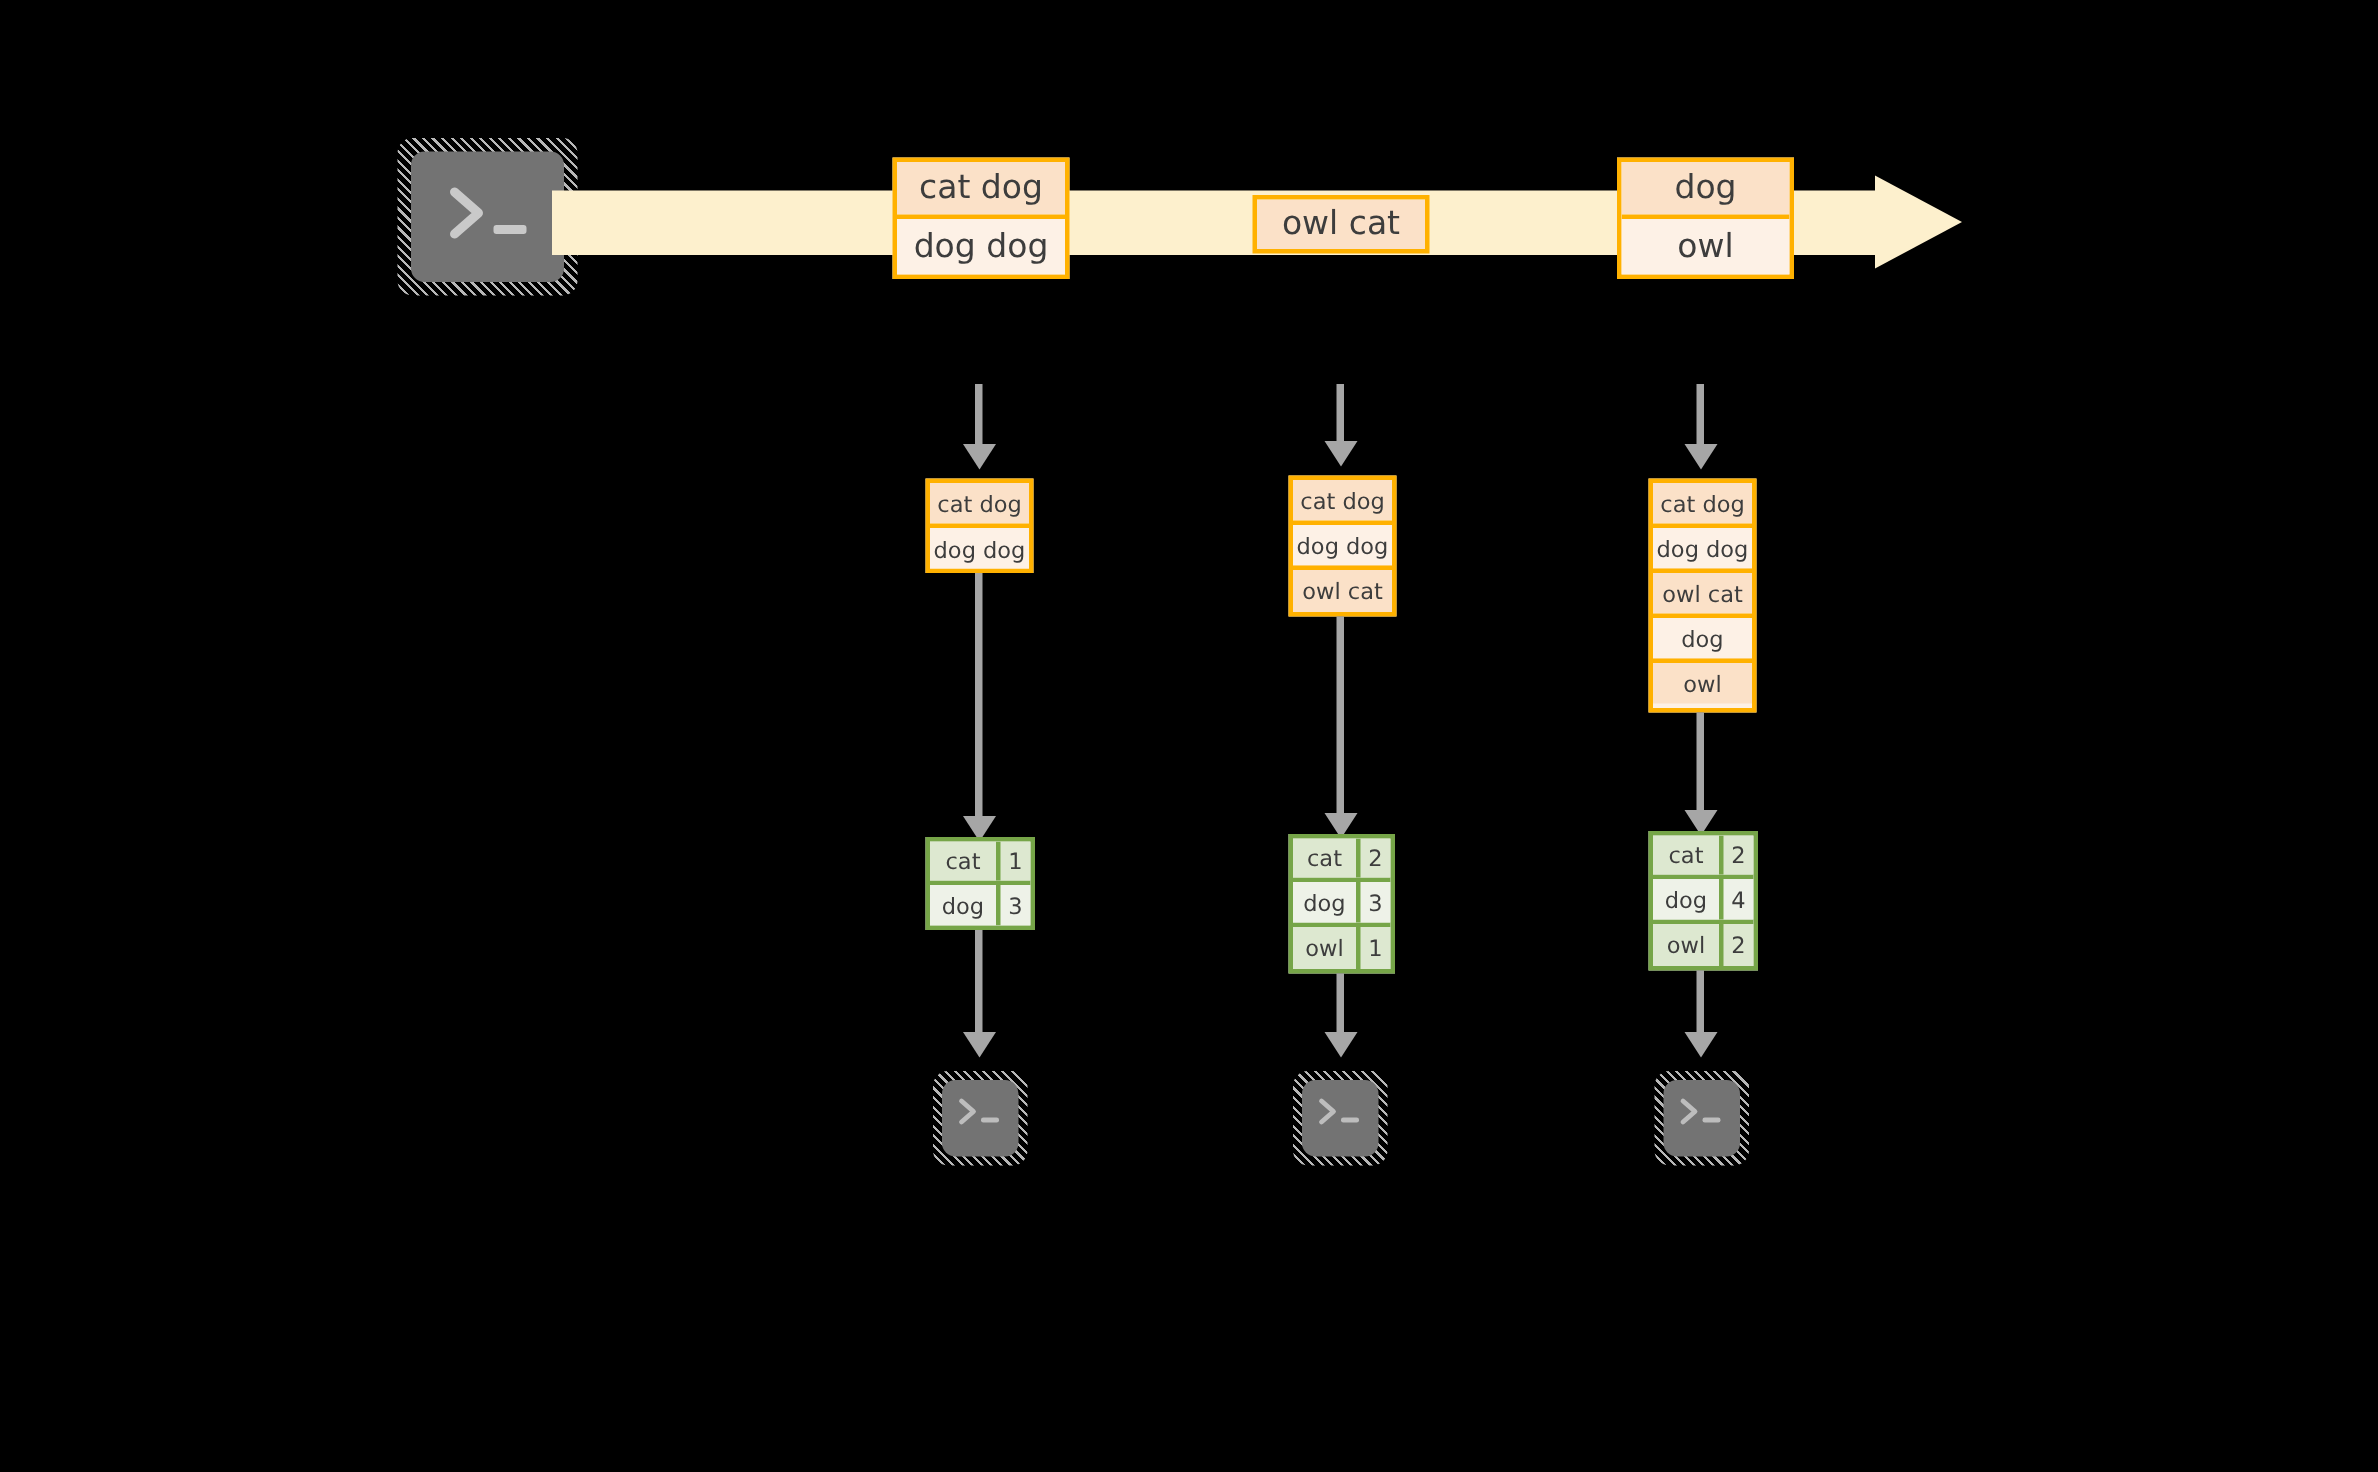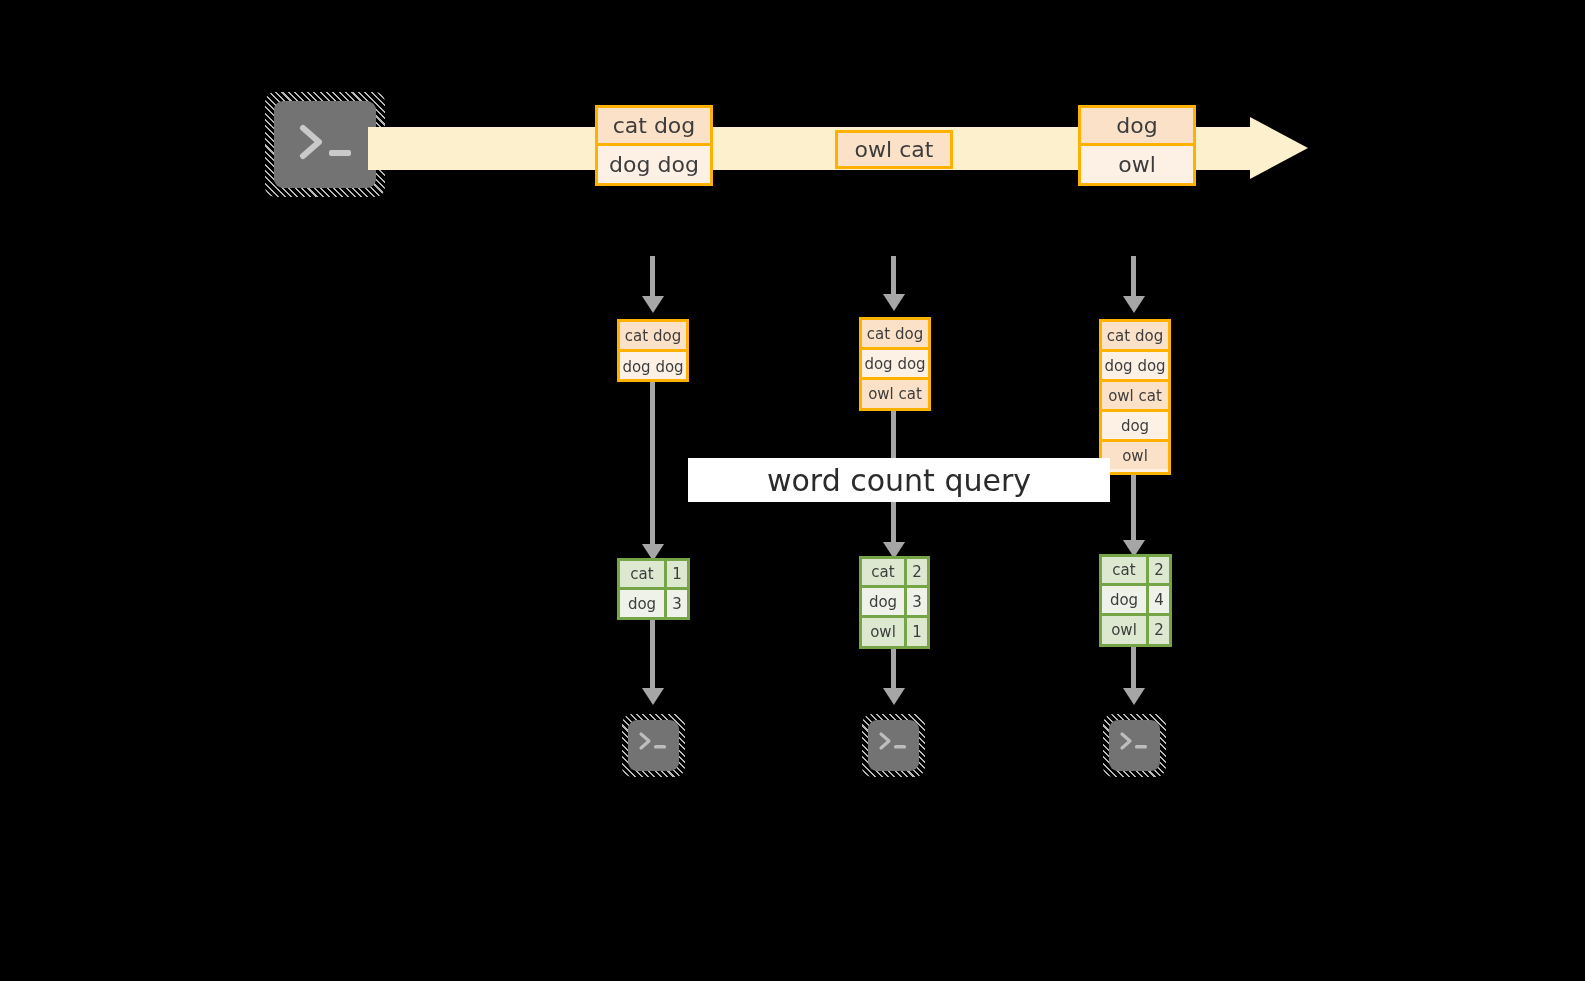--- a/index.html
+++ b/index.html
@@ -197,15 +197,14 @@
 
   <div class="term" style="left:1103px;top:714px;width:63px;height:63px;">
     <div class="hatch"></div>
     <div class="face" style="left:6px;top:6px;right:6px;bottom:6px;"></div>
     <svg style="left:12px;top:14px;" width="40" height="28" viewBox="0 0 40 28">
       <path d="M7 6 L15 13 L7 20" fill="none" stroke="#bdbdbd" stroke-width="3.2" stroke-linecap="round" stroke-linejoin="round"></path>
       <rect x="20" y="17" width="12" height="3.4" rx="1.5" fill="#bdbdbd"></rect>
     </svg>
   </div>
 
-  <div class="label" style="left:688px;top:458px;width:422px;height:44px;font-size:30px;">word count query</div>
 
 </div>
 
 </body></html>

